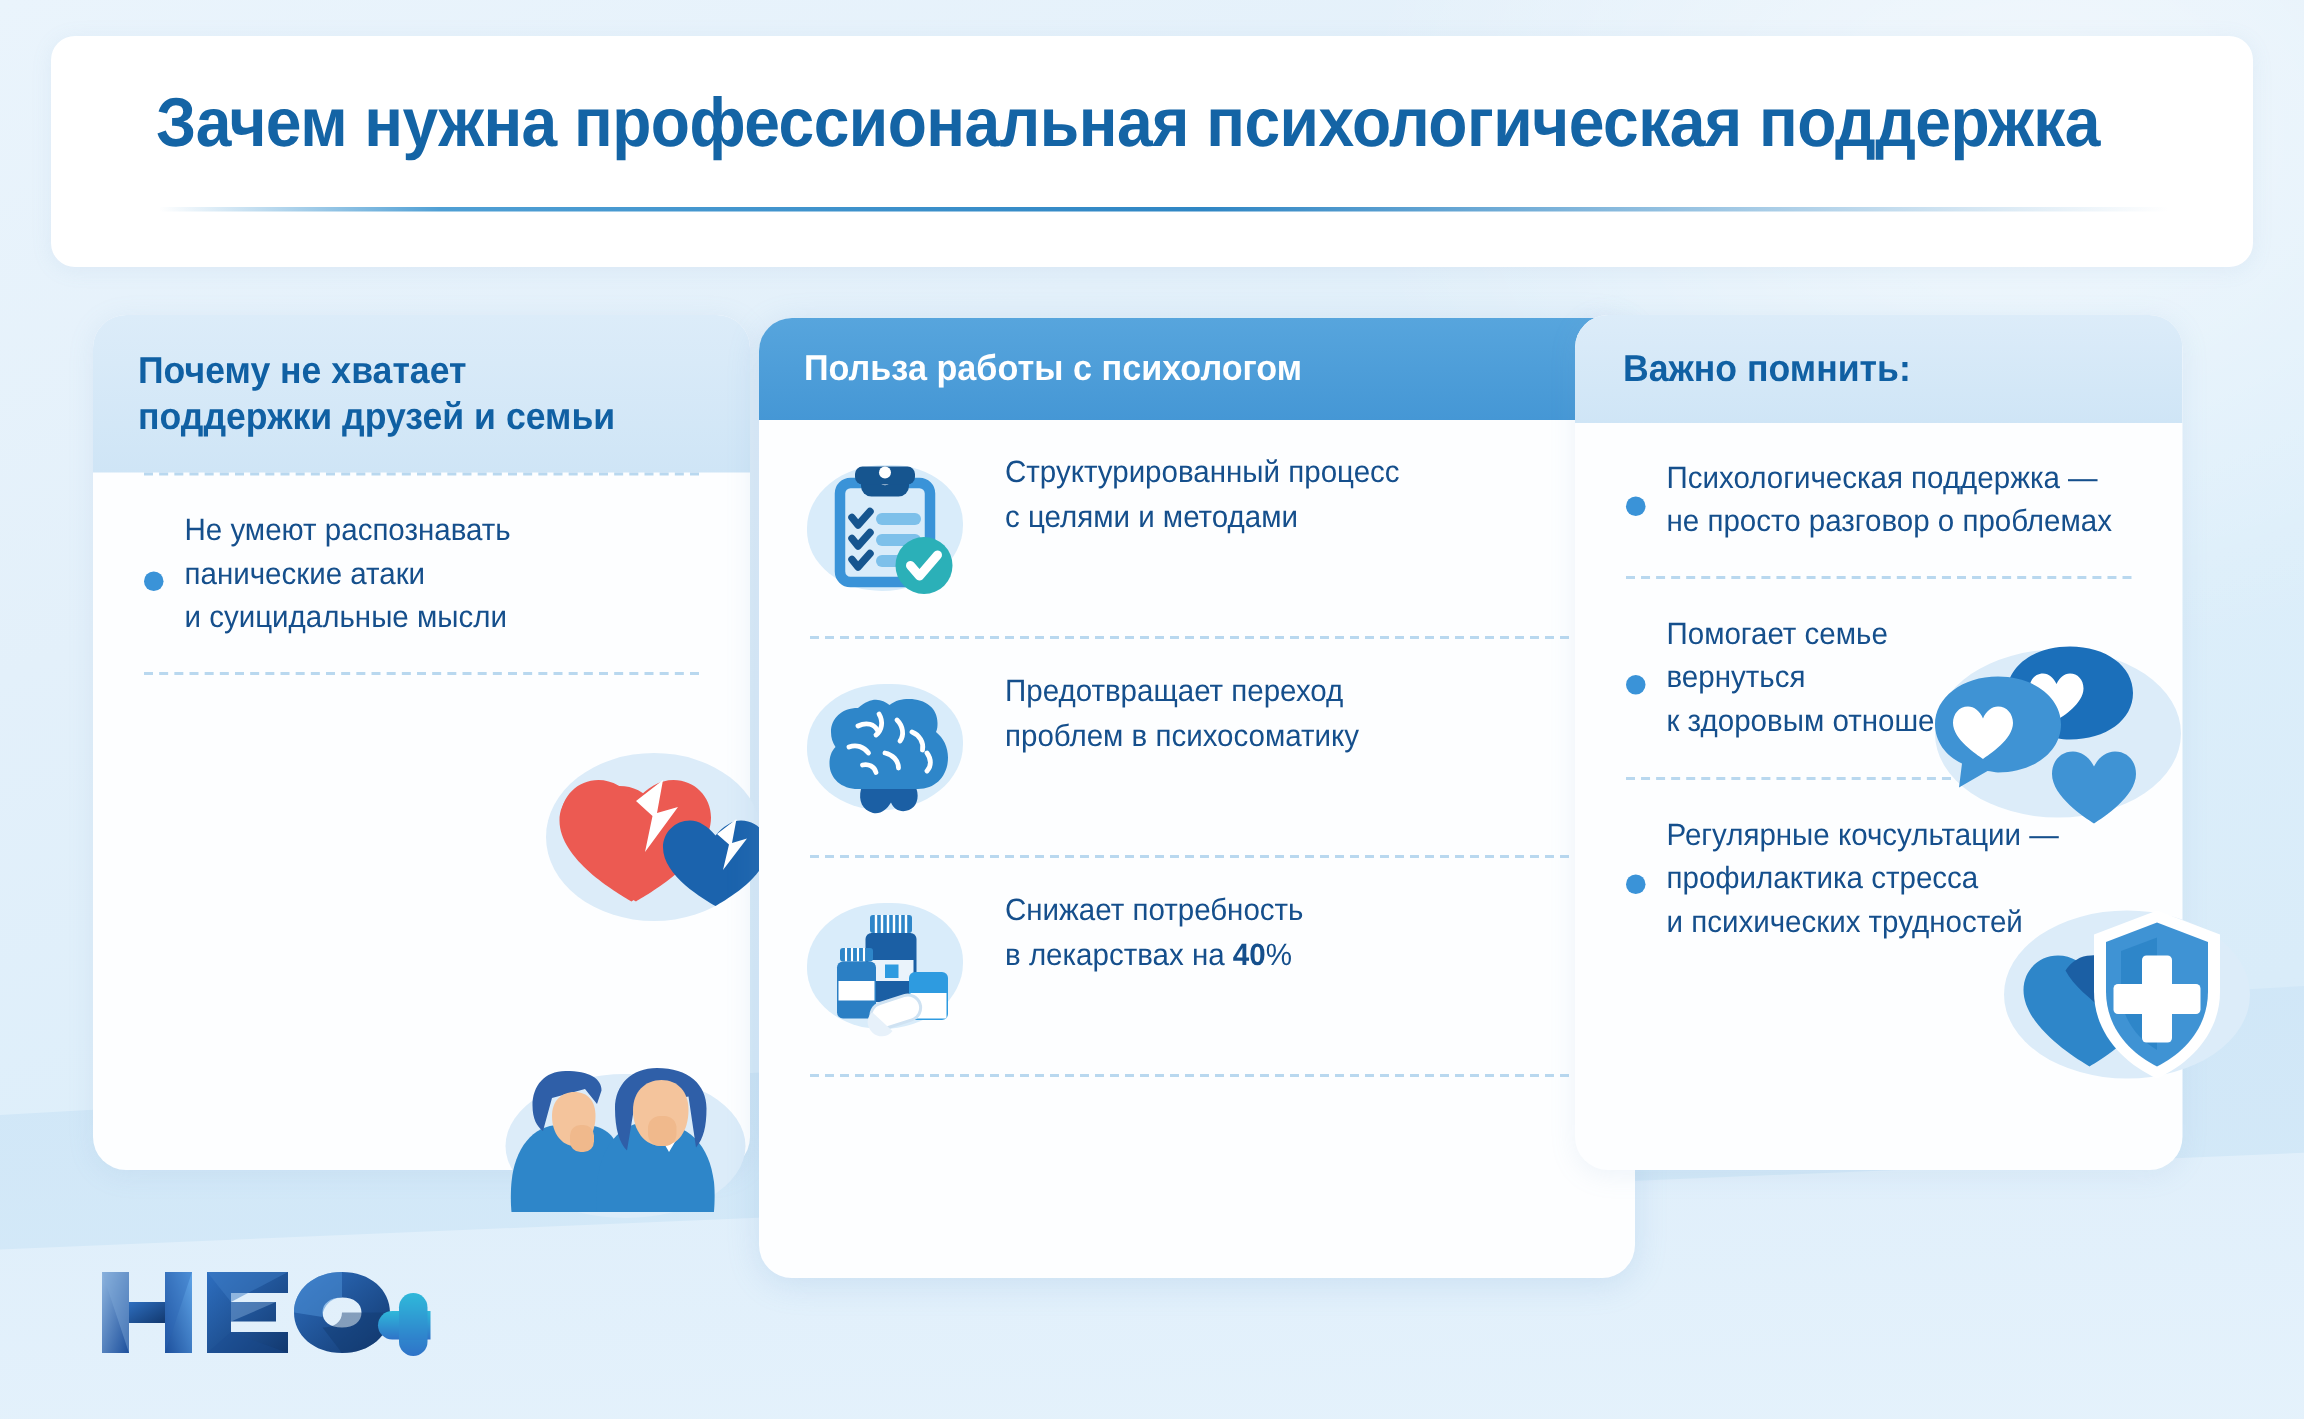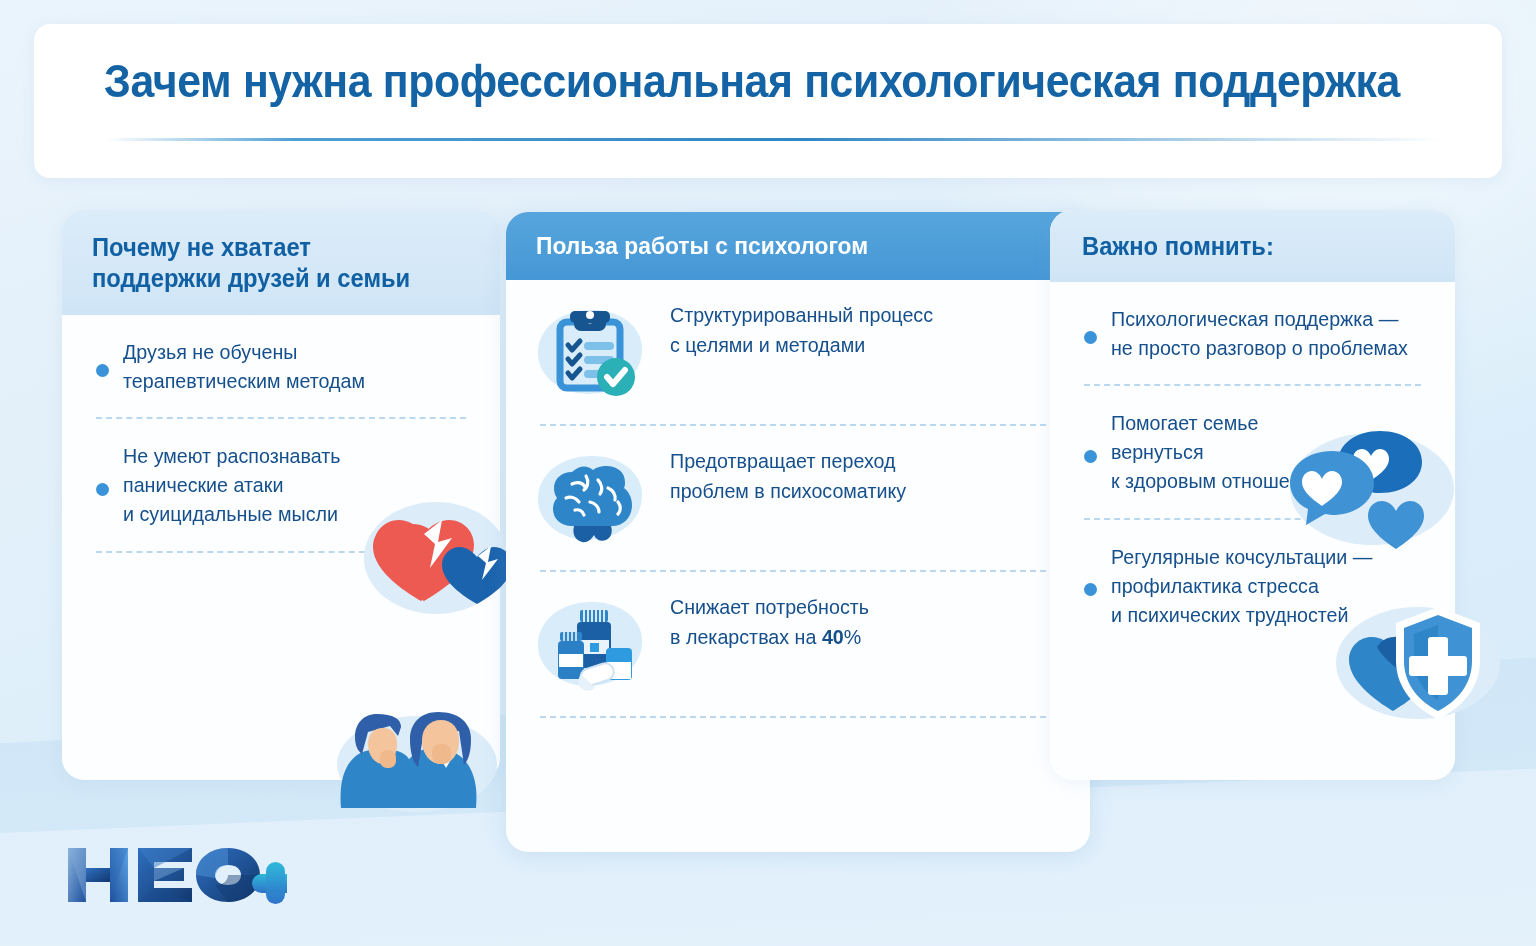--- a/index.html
+++ b/index.html
@@ -206,25 +206,20 @@
     <div class="title-rule"></div>
   </div>
 
   <div class="card card-left">
     <div class="card-head head-light">
       <div class="head-title">Почему не хватает
 поддержки друзей и семьи</div>
     </div>
     <div class="card-body">
 
-      <div class="bullet-row">
-        <span class="bullet-dot"></span>
-        <span class="bullet-text">Друзья не обучены
-терапевтическим методам</span>
-      </div>
       <div class="divider"></div>
 
       <div class="bullet-row">
         <span class="bullet-dot"></span>
         <span class="bullet-text">Не умеют распознавать
 панические атаки
 и суицидальные мысли</span>
       </div>
       <div class="divider"></div>
 

